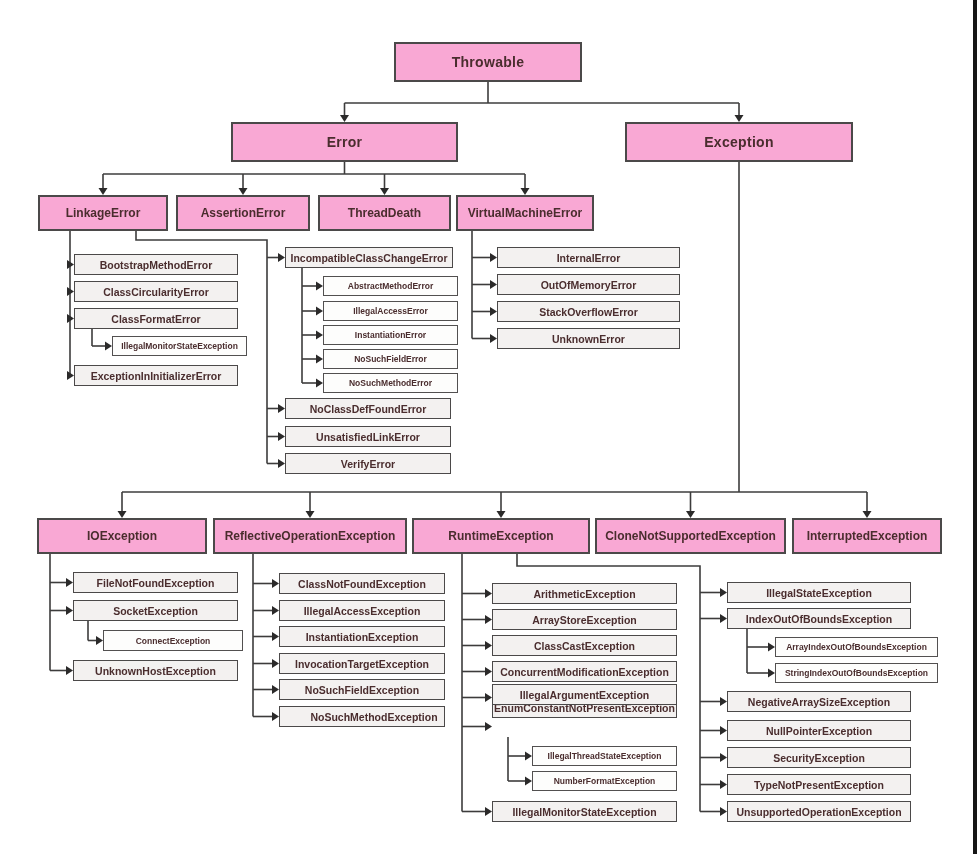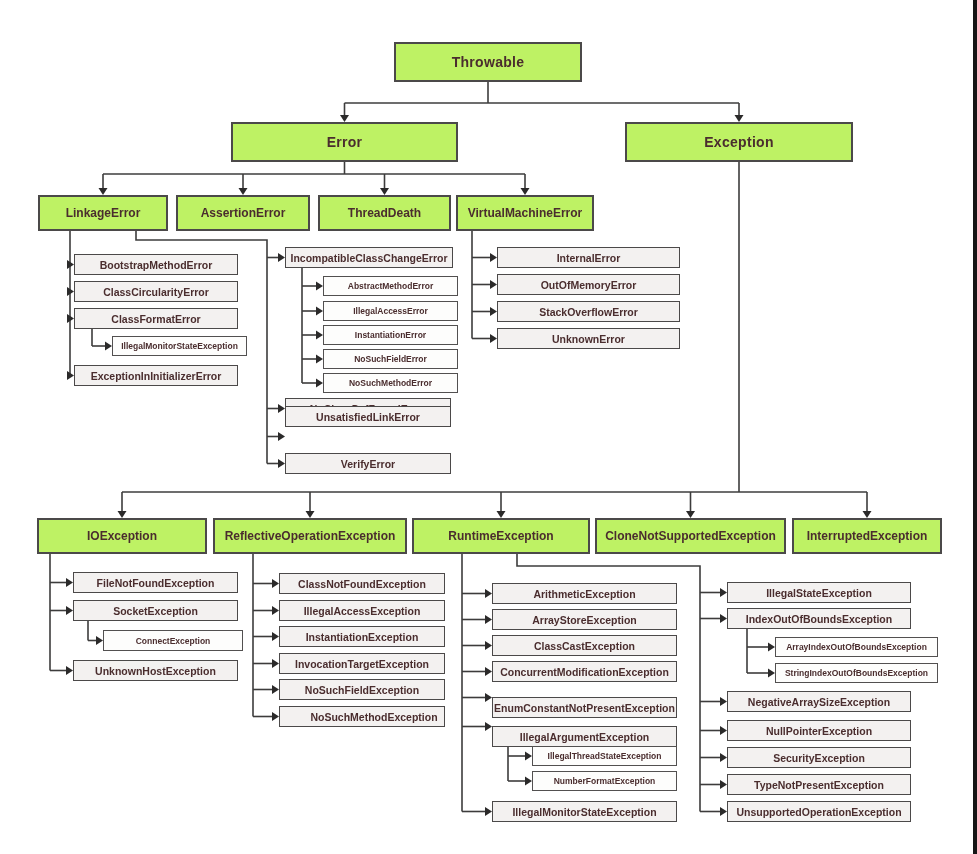--- a/index.html
+++ b/index.html
@@ -5,21 +5,21 @@
   html,body { margin:0; padding:0; background:#ffffff; }
   .screen {
     position:relative; width:977px; height:854px; background:#ffffff;
     overflow:hidden; font-family:"Liberation Sans", sans-serif;
   }
   #connector-layer { position:absolute; left:0; top:0; }
   .node {
     position:absolute; box-sizing:border-box;
     display:flex; align-items:center; justify-content:center;
     text-align:center; white-space:nowrap;
-    background:#bef264; color:#4a2d2e; font-weight:bold;
+    background:#f9a8d4; color:#4a2d2e; font-weight:bold;
     font-family:"Liberation Sans", sans-serif;
   }
   .tier-root  { border:2px solid #4b4949; font-size:14px; letter-spacing:.3px; }
   .tier-major { border:2px solid #4b4949; font-size:12px; }
   .tier-sub   { background:#f3f1f0; border:1.5px solid #4b4949; font-size:10.5px; }
   .tier-leaf  { background:#fdfdfc; border:1.4px solid #525050; font-size:8.5px; }
   .right-edge {
     position:absolute; right:0; top:0; width:4px; height:854px; background:#161616;
   }
   .edge-line { stroke:#3d3c3c; stroke-width:1.6; fill:none; }
@@ -214,21 +214,21 @@
       </div>
       <div class="node tier-leaf" style="left: 323px; top: 349px; width: 135px; height: 20px;">
         <span>NoSuchFieldError</span>
       </div>
       <div class="node tier-leaf" style="left: 323px; top: 373px; width: 135px; height: 20px;">
         <span>NoSuchMethodError</span>
       </div>
       <div class="node tier-sub" style="left: 285px; top: 398px; width: 166px; height: 21px;">
         <span>NoClassDefFoundError</span>
       </div>
-      <div class="node tier-sub" style="left: 285px; top: 406px; width: 166px; height: 21px; align-items: center;">
+      <div class="node tier-sub" style="left: 285px; top: 426px; width: 166px; height: 21px; align-items: center;">
         <span>UnsatisfiedLinkError</span>
       </div>
       <div class="node tier-sub" style="left: 285px; top: 453px; width: 166px; height: 21px;">
         <span>VerifyError</span>
       </div>
       <div class="node tier-sub" style="left: 497px; top: 247px; width: 183px; height: 21px;">
         <span>InternalError</span>
       </div>
       <div class="node tier-sub" style="left: 497px; top: 274px; width: 183px; height: 21px;">
         <span>OutOfMemoryError</span>
@@ -292,21 +292,21 @@
       </div>
       <div class="node tier-sub" style="left: 492px; top: 635px; width: 185px; height: 21px;">
         <span>ClassCastException</span>
       </div>
       <div class="node tier-sub" style="left: 492px; top: 661px; width: 185px; height: 21px;">
         <span>ConcurrentModificationException</span>
       </div>
       <div class="node tier-sub" style="left: 492px; top: 687px; width: 185px; height: 21px; margin-top: 10px;">
         <span>EnumConstantNotPresentException</span>
       </div>
-      <div class="node tier-sub" style="left: 492px; top: 726px; width: 185px; height: 21px;">
+      <div class="node tier-sub" style="left: 492px; top: 684px; width: 185px; height: 21px;">
         <span>IllegalArgumentException</span>
       </div>
       <div class="node tier-leaf" style="left: 532px; top: 746px; width: 145px; height: 20px;">
         <span>IllegalThreadStateException</span>
       </div>
       <div class="node tier-leaf" style="left: 532px; top: 771px; width: 145px; height: 20px;">
         <span>NumberFormatException</span>
       </div>
       <div class="node tier-sub" style="left: 492px; top: 801px; width: 185px; height: 21px;">
         <span>IllegalMonitorStateException</span>

